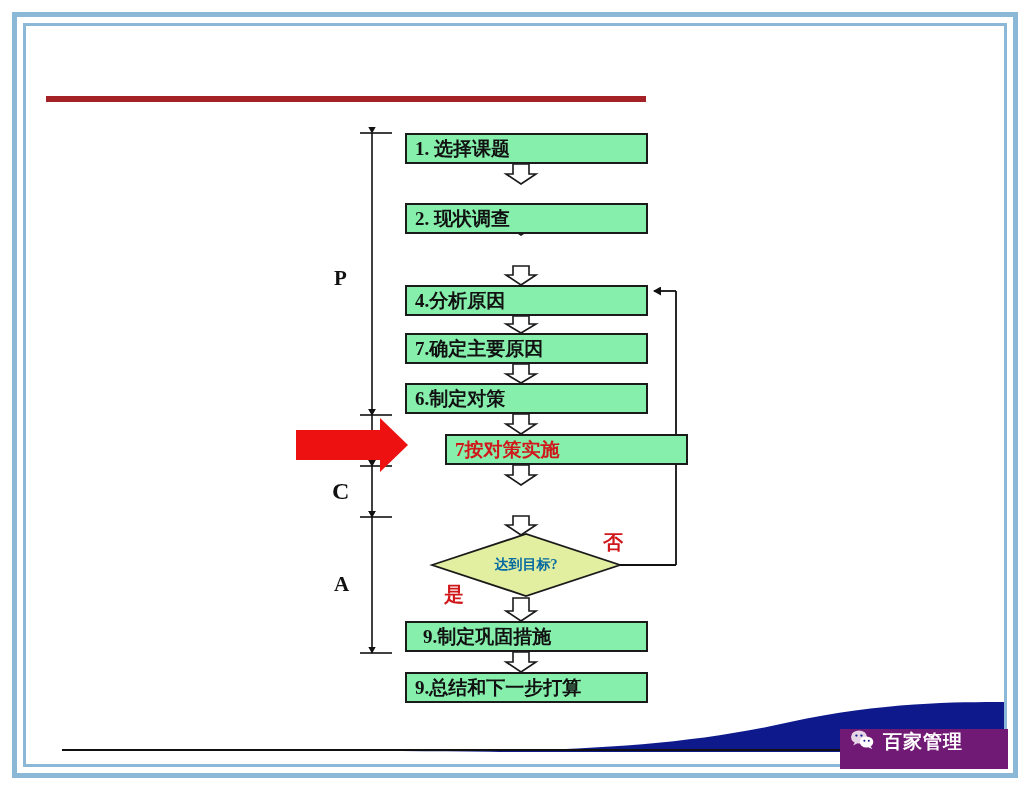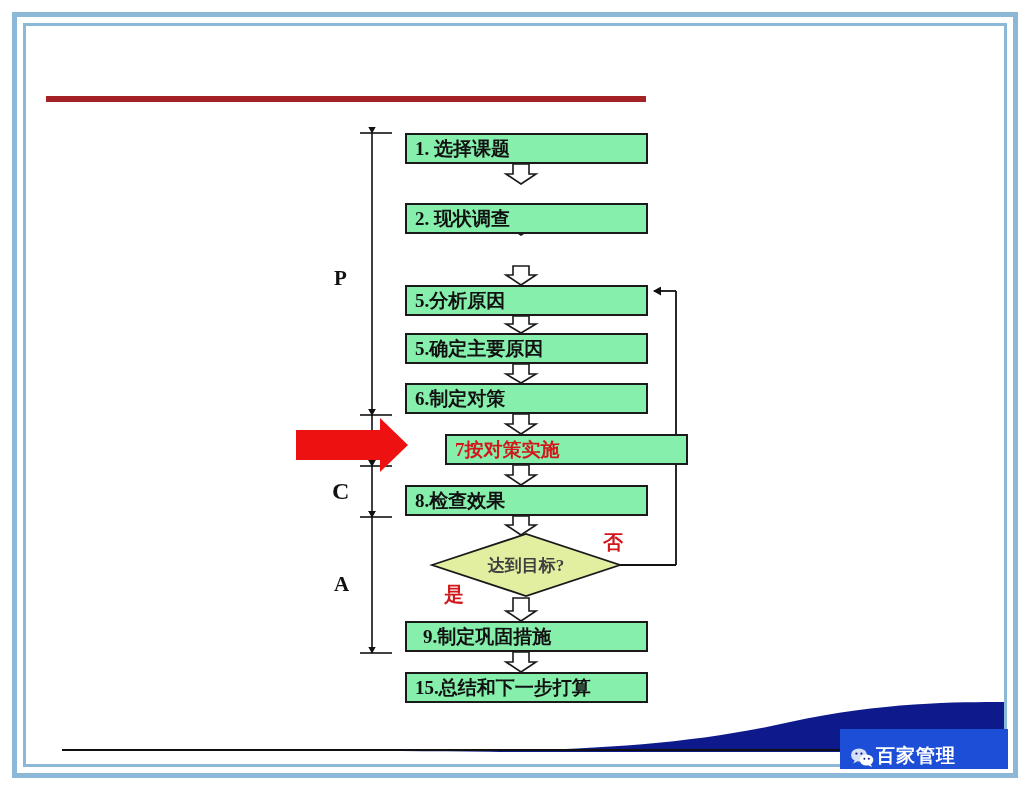--- a/index.html
+++ b/index.html
@@ -58,23 +58,24 @@
   .footer-line {
     position: absolute;
     left: 62px; top: 749px;
     width: 940px; height: 2px;
     background: #101010;
   }
   .badge {
     position: absolute;
     left: 840px; top: 729px;
     width: 168px; height: 40px;
-    background: #1d4ed8;
+    background: #701a75;
     display: flex;
-    align-items: flex-end;
+    align-items: flex-start;
+    gap: 7px;
     padding-left: 10px;
   }
   .badge-label {
     color: #ffffff;
     font-size: 19px;
     font-weight: bold;
     letter-spacing: 1px;
   }
 
   
@@ -109,21 +110,21 @@
 
   .diamond-wrap {
     position: absolute;
     left: 432px; top: 534px;
     width: 188px; height: 62px;
   }
   .diamond-label {
     position: absolute;
     left: 0; top: 0; width: 188px; height: 62px;
     display: flex; align-items: center; justify-content: center;
-    font-size: 17px; font-weight: bold; color: #404040;
+    font-size: 14px; font-weight: bold; color: #0369a1;
     font-family: "Liberation Serif", serif;
     white-space: nowrap;
   }
 
   .pdca {
     position: absolute;
     font-size: 21px;
     font-weight: bold;
     color: #111111;
     font-family: "Liberation Serif", serif;
@@ -215,27 +216,26 @@
       <rect x="296" y="430" width="84" height="30" fill="#ee1111"></rect>
     </g>
 
     <g>
       <path d="M330,752 C520,752 660,752 790,722 C880,702 960,702 1004,702 L1004,752 z" fill="#0e1a8c"></path>
     </g>
   </svg>
 
   <div class="node n1">1. 选择课题</div>
   <div class="node n2">2. 现状调查</div>
-  <div class="node n4">5.分析原因</div>
-  <div class="node n5">5.确定主要原因</div>
+  <div class="node n4">4.分析原因</div>
+  <div class="node n5">7.确定主要原因</div>
   <div class="node n6">6.制定对策</div>
   <div class="node n7 red">7按对策实施</div>
-  <div class="node n8">8.检查效果</div>
   <div class="node n9">9.制定巩固措施</div>
-  <div class="node n10">15.总结和下一步打算</div>
+  <div class="node n10">9.总结和下一步打算</div>
 
   <div class="diamond-wrap">
     <div class="diamond-label">达到目标?</div>
   </div>
 
   <div class="pdca p">P</div>
   <div class="pdca c">C</div>
   <div class="pdca a">A</div>
 
   <div class="yn no">否</div>

